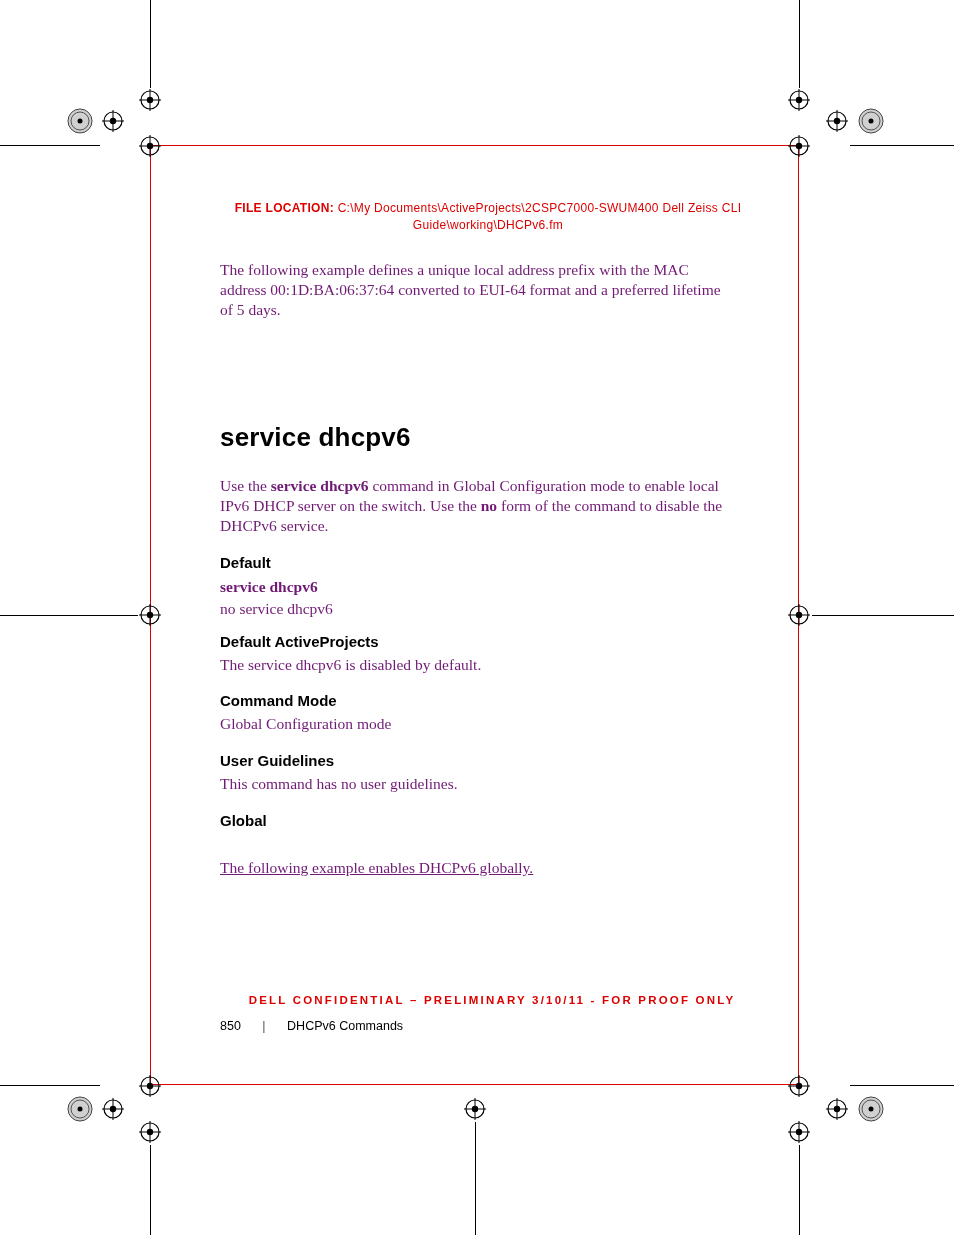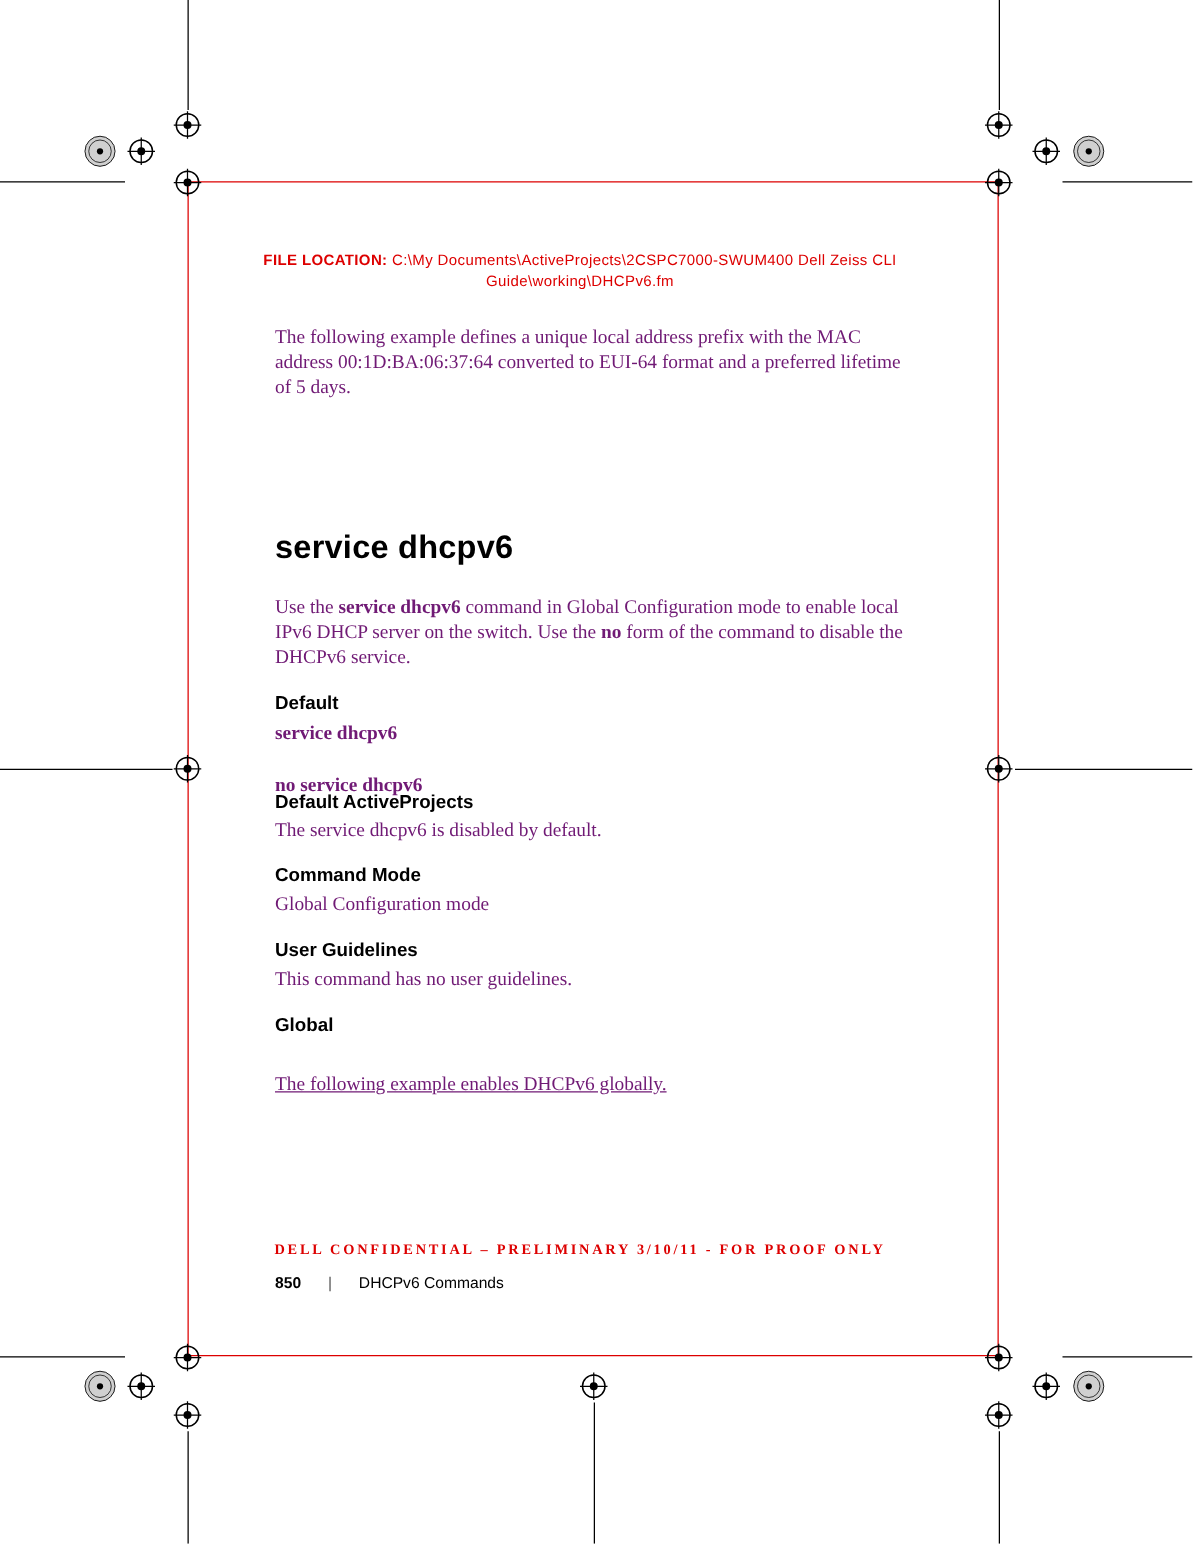--- a/index.html
+++ b/index.html
@@ -17,21 +17,21 @@
     left: 150px;
     top: 145px;
     width: 649px;
     height: 940px;
     border: 1px solid #d00;
     box-sizing: border-box;
   }
   .file-loc {
     position: absolute;
     top: 200px;
-    left: 204px;
+    left: 228px;
     width: 520px;
     text-align: center;
     font-family: Arial, Helvetica, sans-serif;
     font-size: 12px;
     color: #d00;
     letter-spacing: 0.3px;
     line-height: 1.4;
   }
   .file-loc .lbl {
     font-weight: bold;
@@ -57,50 +57,50 @@
   .desc { top: 476px; }
   .h3 {
     position: absolute;
     left: 220px;
     font-family: Arial, Helvetica, sans-serif;
     font-weight: bold;
     font-size: 15px;
   }
   .syntax-h   { top: 554px; }
   .syntax1    { top: 577px; font-weight: bold; }
-  .syntax2    { top: 599px; font-weight: bold; margin-top: 20px; }
+  .syntax2    { top: 599px; font-weight: normal; }
   .defcfg-h   { top: 633px; }
   .defcfg-t   { top: 655px; }
   .cmdmode-h  { top: 692px; }
   .cmdmode-t  { top: 714px; }
   .ug-h       { top: 752px; }
   .ug-t       { top: 774px; }
   .ex-h       { top: 812px; }
   .ex-t       { top: 858px; text-decoration: underline; }
   .conf-line {
     position: absolute;
-    left: 204px;
+    left: 232px;
     width: 520px;
     top: 994px;
     text-align: center;
-    font-family: Liberation Serif, serif;
+    font-family: Liberation Sans, sans-serif;
     font-size: 11.5px;
     font-weight: bold;
     color: #d00;
     letter-spacing: 2.2px;
   }
   .footer {
     position: absolute;
     left: 220px;
     top: 1019px;
     font-family: Arial, Helvetica, sans-serif;
     font-size: 12.5px;
     color: #000;
   }
-  .footer .pn { font-weight: bold; margin-right: 18px; }
+  .footer .pn { font-weight: normal; margin-right: 18px; }
   .footer .bar { margin-right: 18px; color:#555; }
   
   .reg {
     position: absolute;
     width: 22px;
     height: 22px;
   }
   .reg svg { display:block; }
   .orb {
     position: absolute;

